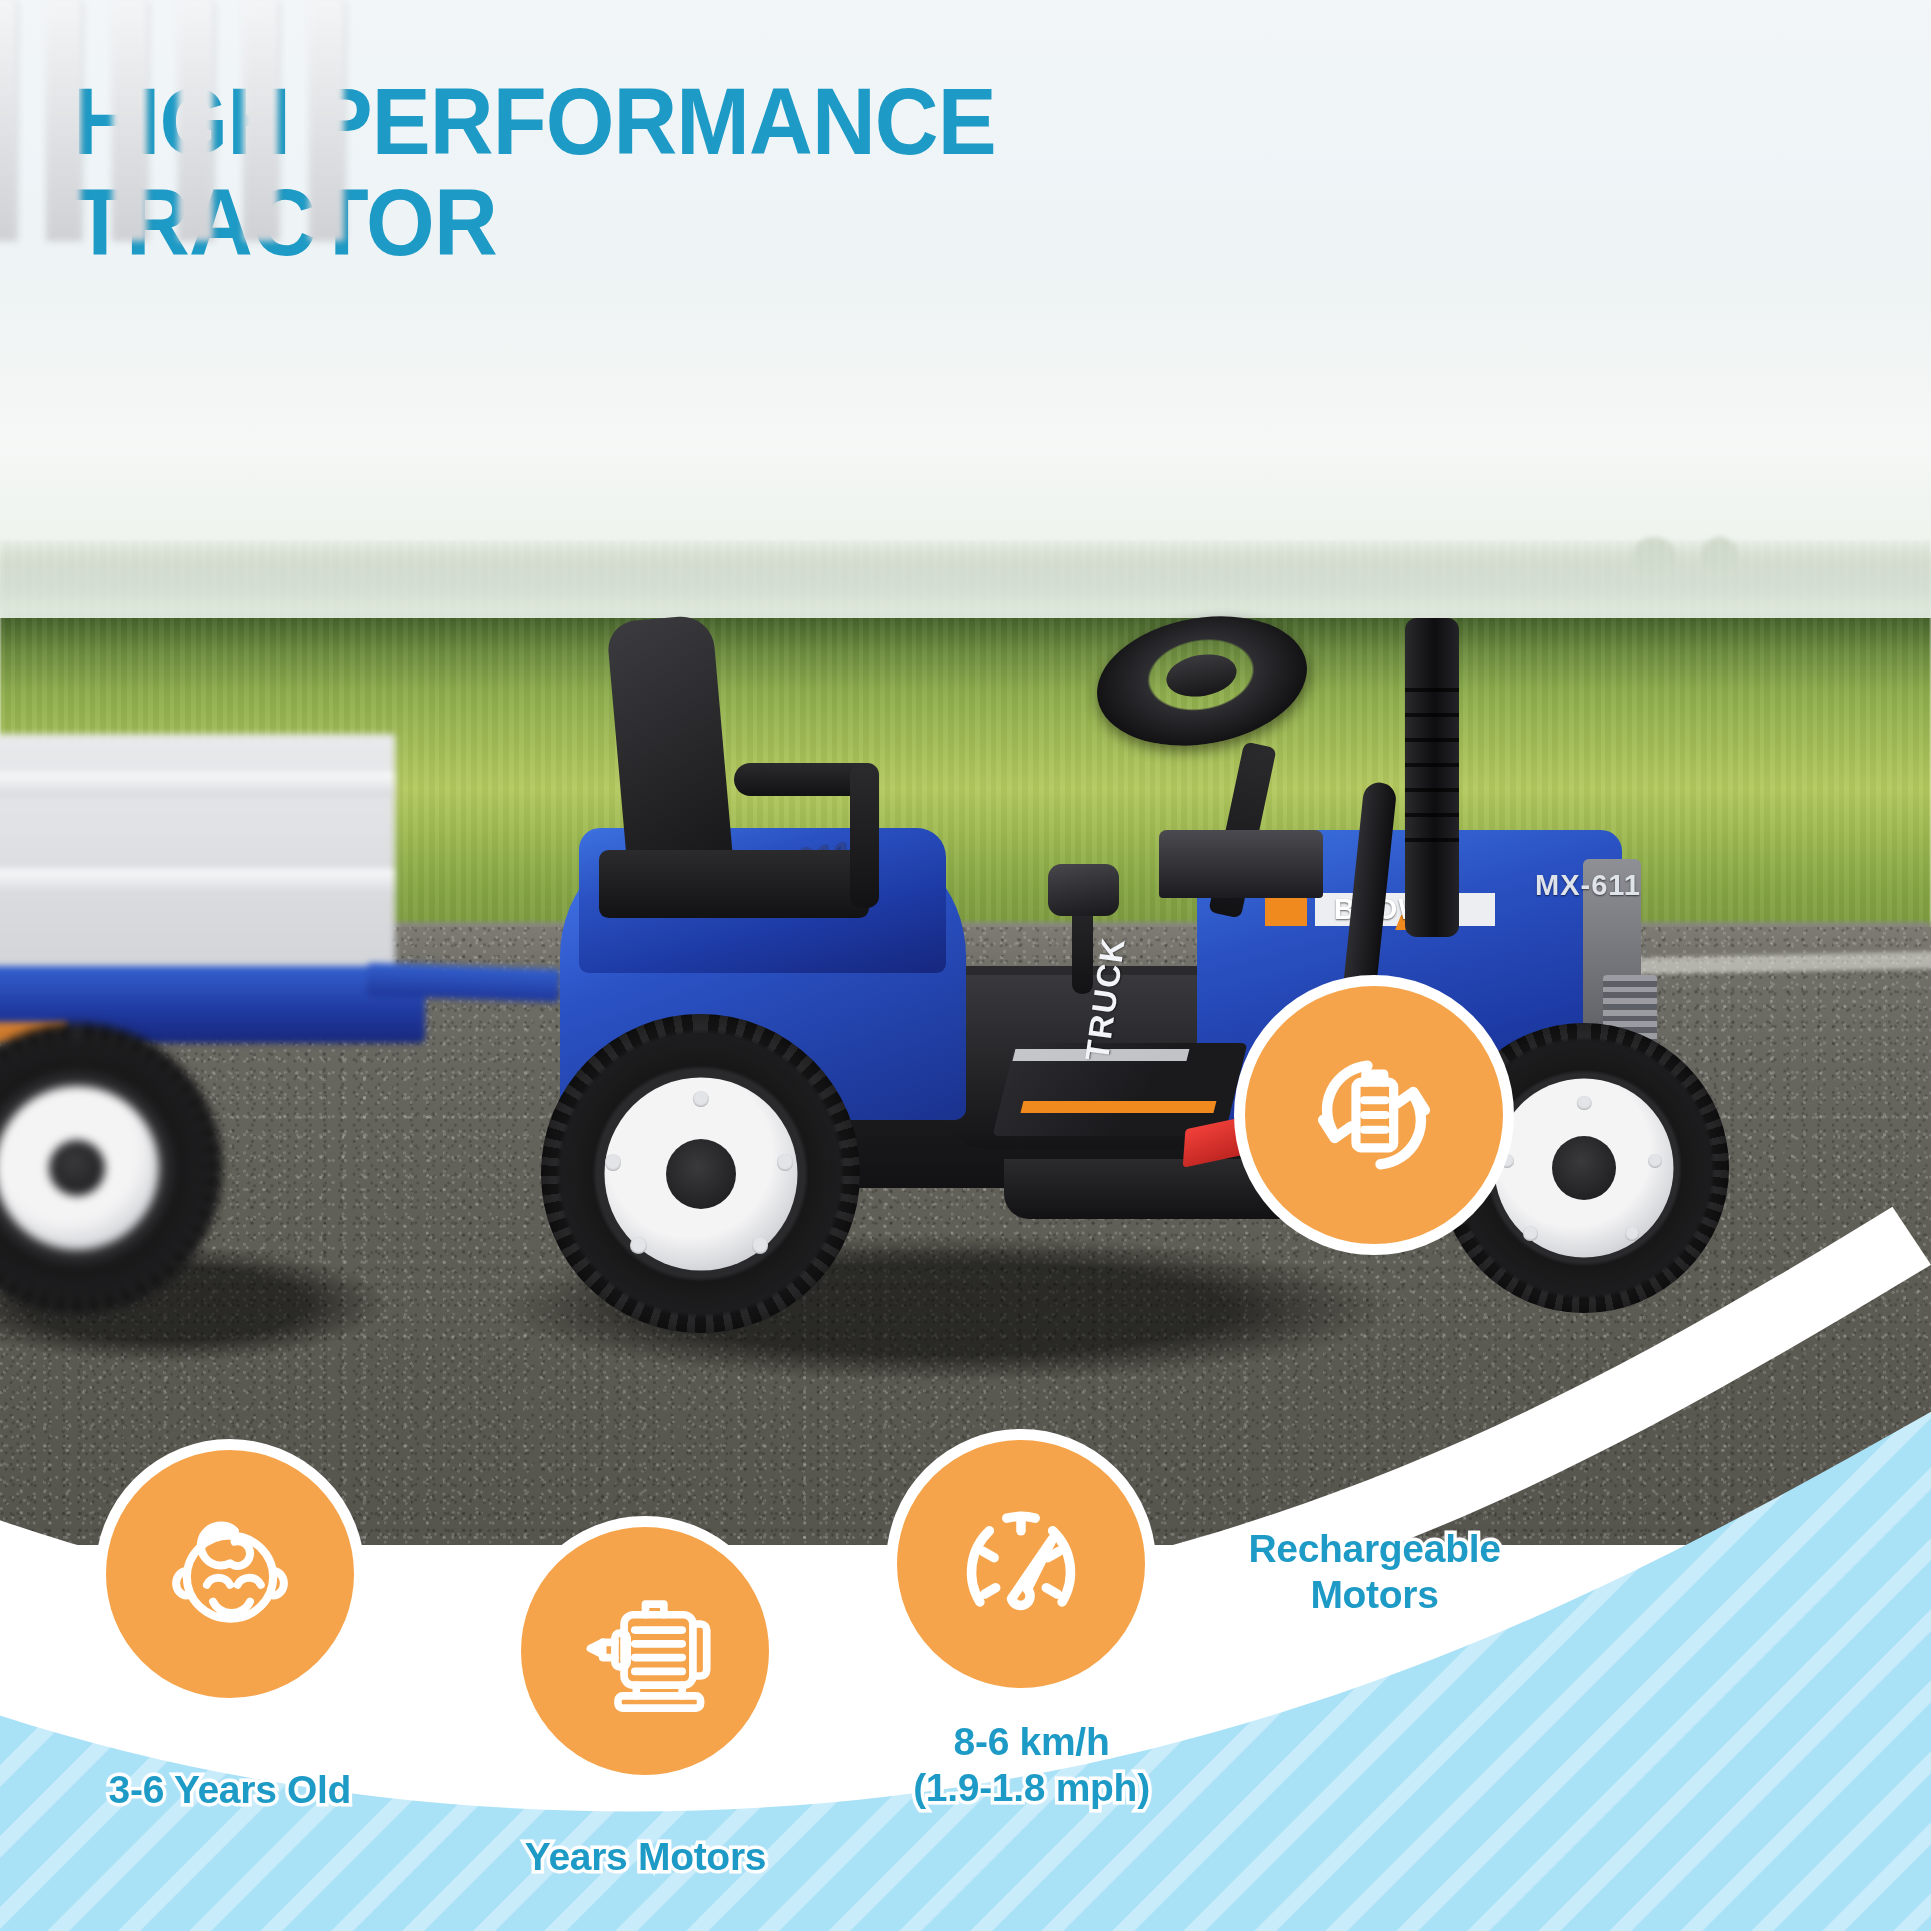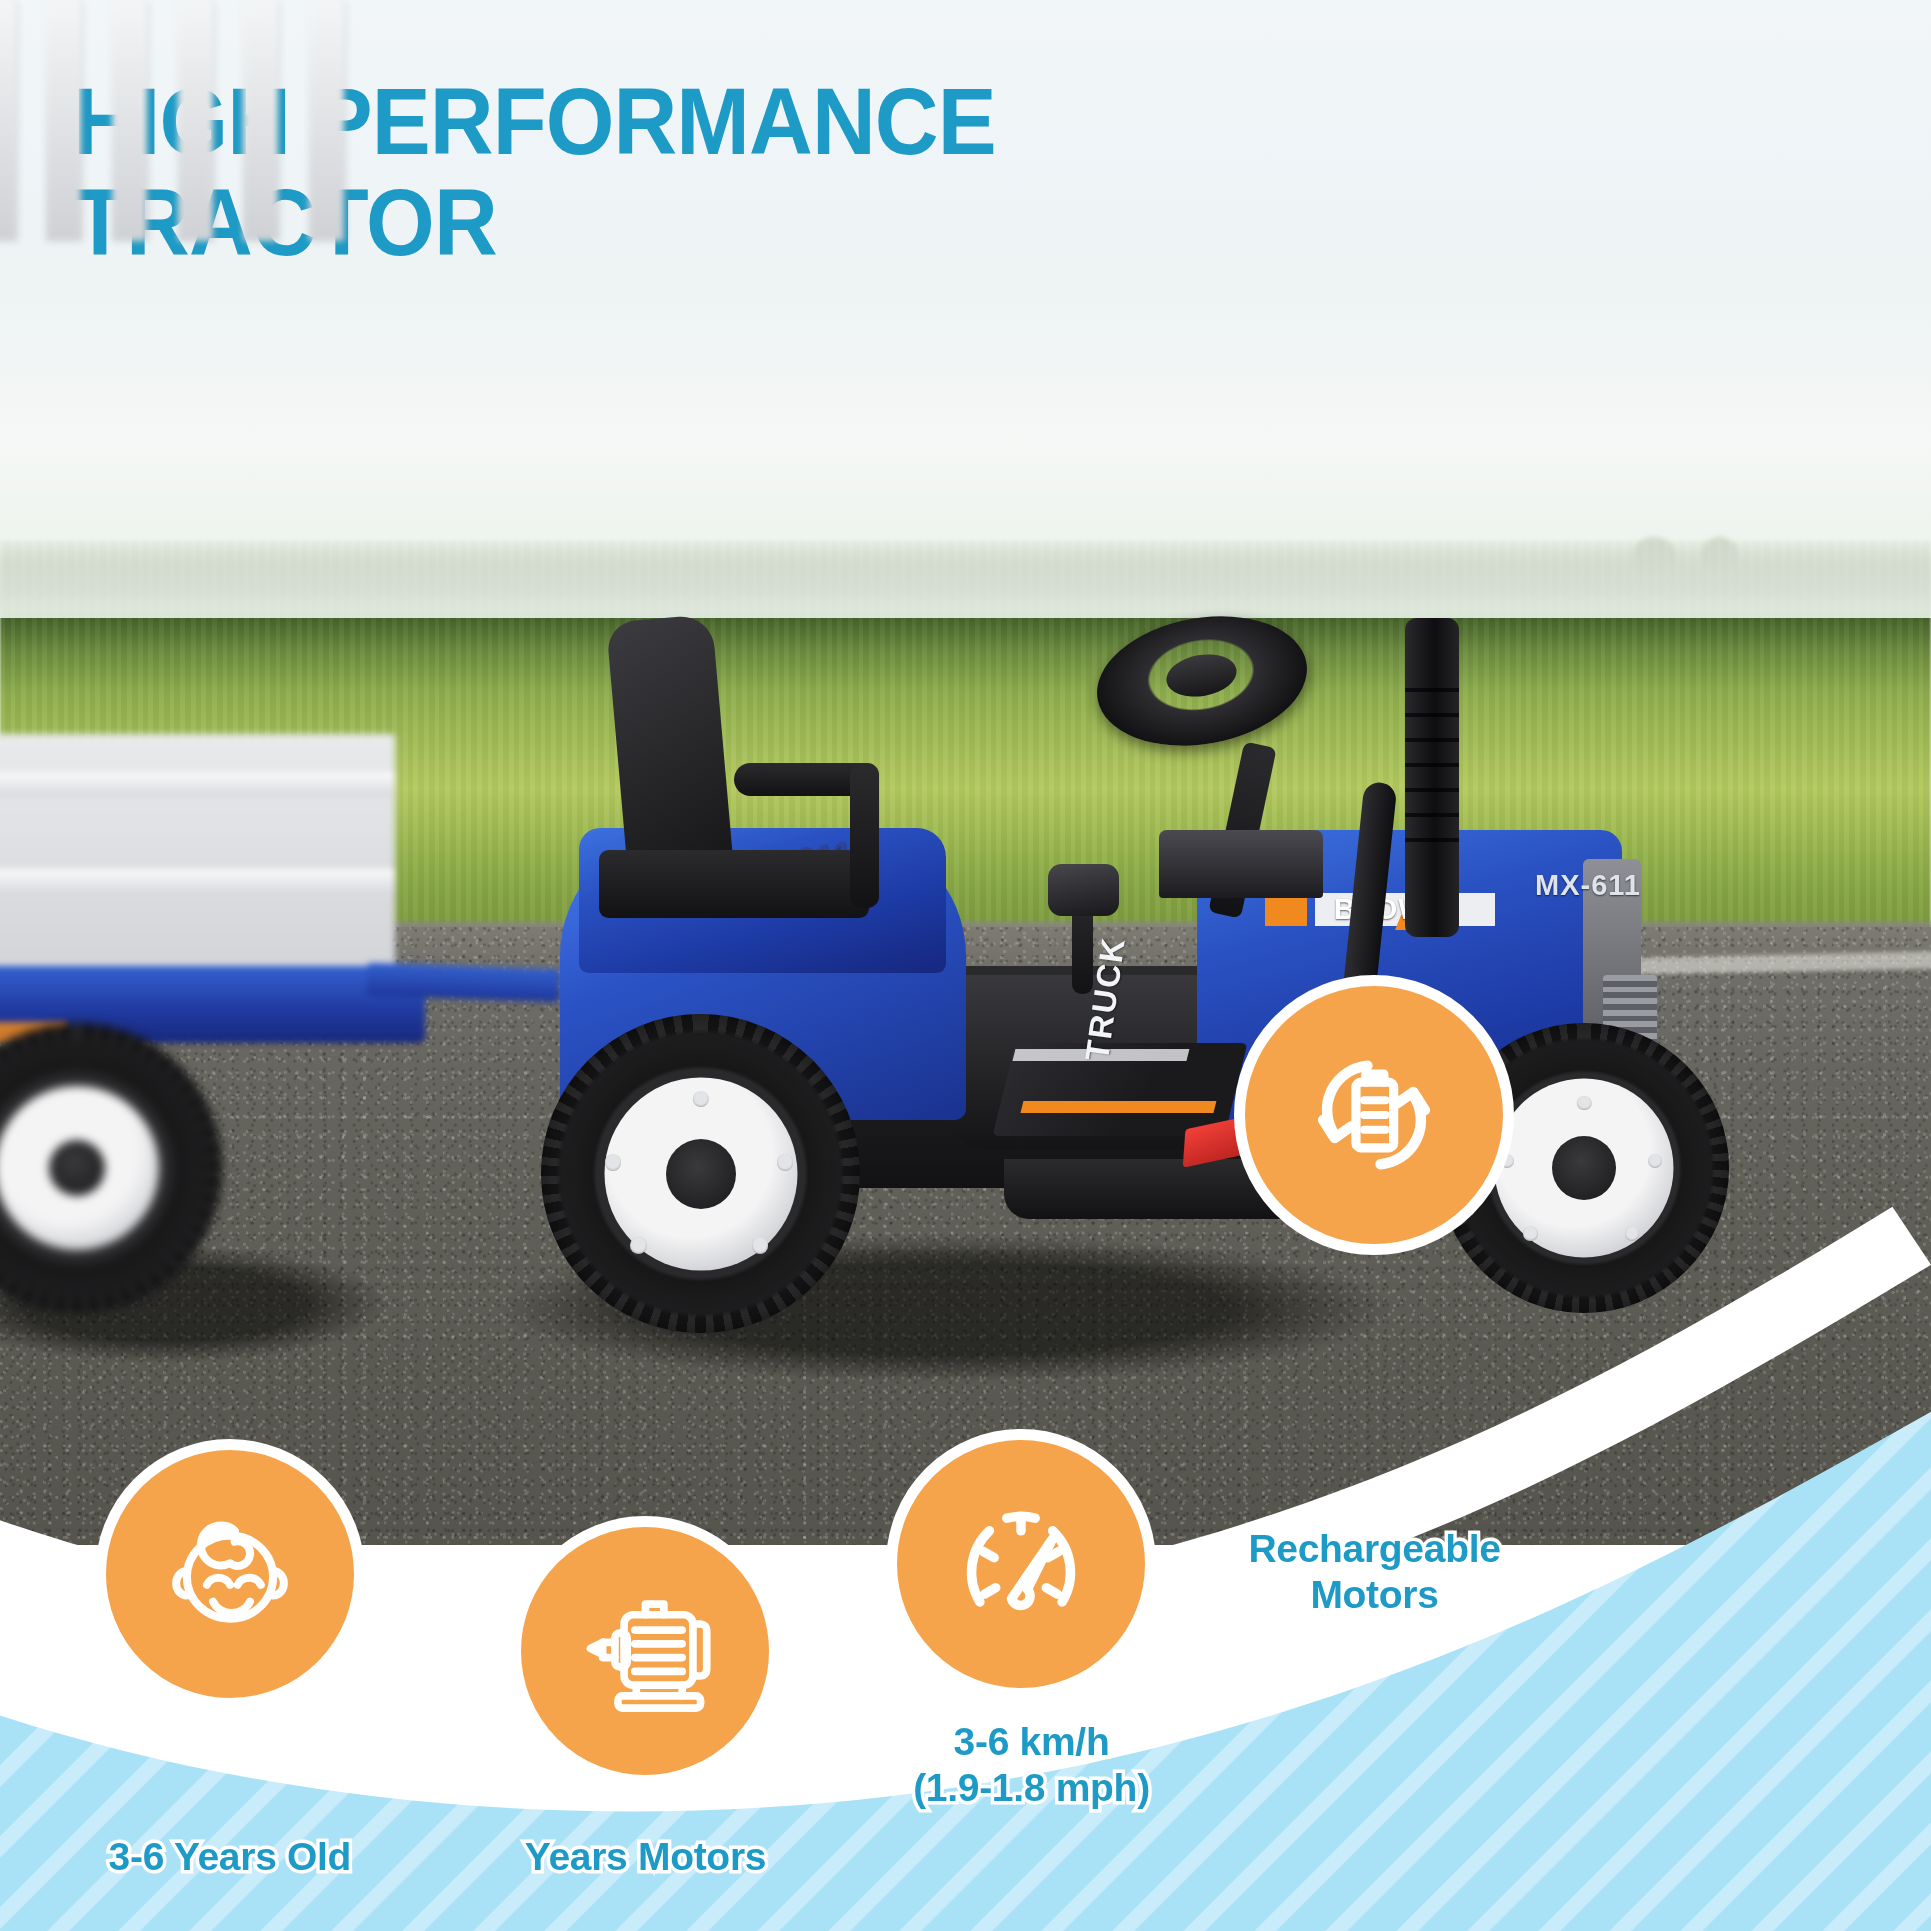--- a/index.html
+++ b/index.html
@@ -388,21 +388,21 @@
         <path d="M78 48 a7 8 0 1 1 0 16"></path>
         <path d="M36 26 q9 -6 16 0"></path>
         <path d="M42 20 q6 -3 11 2"></path>
         <path d="M53 22 a13 13 0 1 0 -3 21 a8 8 0 1 0 3 -14"></path>
         <path d="M35 57 a8 7 0 0 1 15 0"></path>
         <path d="M55 57 a8 7 0 0 1 15 0"></path>
         <path d="M39 68 a13 12 0 0 0 24 0"></path>
       </svg>
     </span>
   </div>
-  <div class="flabel" style="left:17.4px;top:1834px;width:425px;">
+  <div class="flabel" style="left:17.4px;top:1767px;width:425px;">
     <span>3-6 Years Old</span>
   </div>
 
   <div class="badge" style="left:510px;top:1516px;width:270px;height:270px;">
     <span>
       <svg width="153" height="153" viewBox="0 0 100 100" fill="none" stroke="#ffffff" stroke-width="5" stroke-linecap="round" stroke-linejoin="round">
         <rect x="36" y="26" width="45" height="46" rx="6"></rect>
         <path d="M81 32 h5 a4 4 0 0 1 4 4 v26 a4 4 0 0 1 -4 4 h-5"></path>
         <rect x="30" y="38" width="8" height="22" rx="3"></rect>
         <path d="M22 44 h8 M22 54 h8"></path>
@@ -427,21 +427,21 @@
         <path d="M50 20 v9"></path>
         <path d="M26 42 l7 4"></path>
         <path d="M74 42 l-7 4"></path>
         <path d="M27 69 l7 -4"></path>
         <path d="M73 69 l-7 -4"></path>
         <path d="M44 72 L70 34 L54 66 a6 6 0 1 1 -10 6 z" fill="none"></path>
       </svg>
     </span>
   </div>
   <div class="flabel" style="left:819px;top:1719px;width:425px;">
-    <span>3-6 km/h</span>
+    <span>8-6 km/h</span>
     <span>(1.9-1.8 mph)</span>
   </div>
 
   <div class="badge" style="left:1234px;top:975px;width:280px;height:280px;">
     <span>
       <svg width="164" height="164" viewBox="0 0 100 100" fill="none" stroke="#ffffff" stroke-width="6.4" stroke-linecap="round" stroke-linejoin="round">
         <path d="M26 62 A27 27 0 0 1 46 20"></path>
         <path d="M74 38 A27 27 0 0 1 54 80"></path>
         <path d="M19 53 l7 11 l10 -7" fill="none"></path>
         <path d="M81 47 l-7 -11 l-10 7" fill="none"></path>

